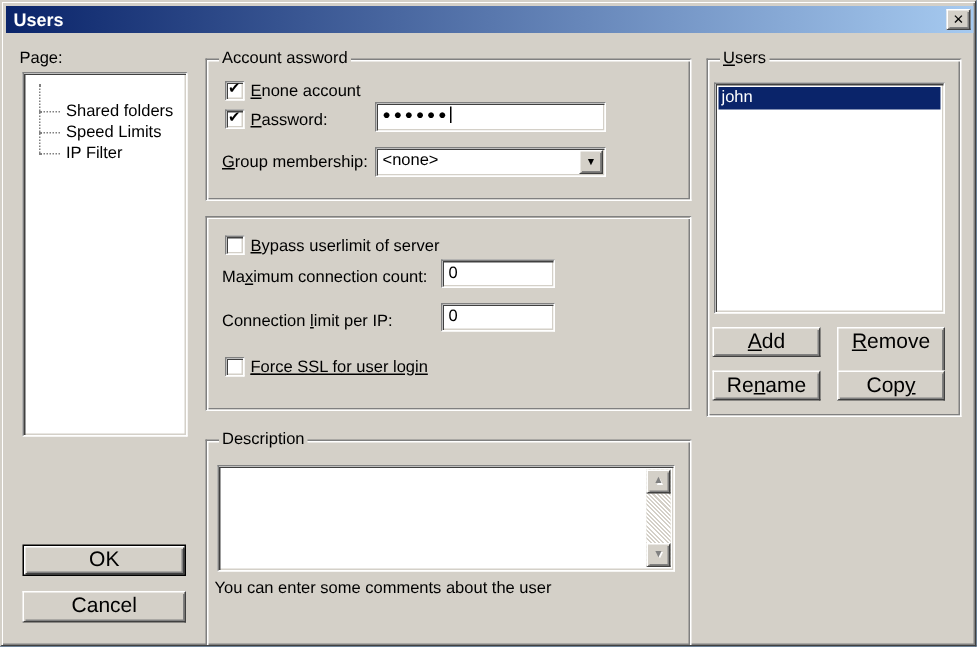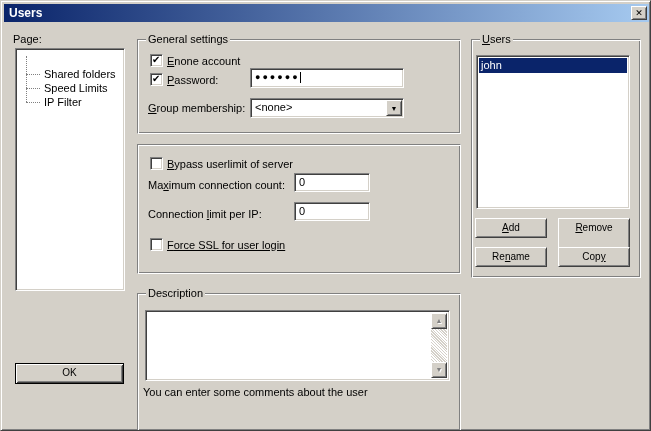--- a/index.html
+++ b/index.html
@@ -29,21 +29,21 @@
   .lbl { position:absolute; line-height:13px; white-space:nowrap; }
   .k { text-decoration:underline; }
   .sunken {
     background:#fff; border:1px solid; border-color:#808080 #fff #fff #808080;
     box-shadow:inset 1px 1px 0 #404040, inset -1px -1px 0 #d4d0c8;
   }
   .btn {
     position:absolute; background:#d4d0c8;
     border:1px solid; border-color:#fff #404040 #404040 #fff;
     box-shadow:inset 1px 1px 0 #d4d0c8, inset -1px -1px 0 #808080;
-    text-align:center; font-size:10px; line-height:17px; cursor:default;
+    text-align:center; font-size:14px; line-height:17px; cursor:default;
     white-space:nowrap;
   }
   .btn.default {
     border:1px solid #000;
     box-shadow:inset 1px 1px 0 #fff, inset -1px -1px 0 #404040,
                inset 2px 2px 0 #d4d0c8, inset -2px -2px 0 #808080;
   }
   .groupbox {
     position:absolute;
     border:1px solid; border-color:#808080 #fff #fff #808080;
@@ -121,21 +121,21 @@
       <span class="tree-stub"></span>
       <span class="tree-label">Speed Limits</span>
     </div>
     <div class="tree-row" style="top:46px;">
       <span class="tree-stub"></span>
       <span class="tree-label">IP Filter</span>
     </div>
   </div>
 
   <div class="groupbox" style="left:136px;top:38px;width:324px;height:95px;">
-    <span class="grouplabel">General settings</span>
+    <span class="grouplabel">Account assword</span>
 
     <div class="checkbox" style="left:12px;top:14px;">
       <span class="check">✔</span>
     </div>
     <div class="lbl" style="left:29px;top:15px;"><span></span><span class="k">E</span><span>none account</span></div>
 
     <div class="checkbox" style="left:12px;top:33px;">
       <span class="check">✔</span>
     </div>
     <div class="lbl" style="left:29px;top:34px;"><span></span><span class="k">P</span><span>assword:</span></div>
@@ -200,14 +200,15 @@
       </div>
     </div>
 
     <div class="btn" style="left:3px;top:178px;width:72px;height:20px;"><span></span><span class="k">A</span><span>dd</span></div>
     <div class="btn" style="left:86px;top:178px;width:72px;height:32px;"><span></span><span class="k">R</span><span>emove</span></div>
     <div class="btn" style="left:3px;top:207px;width:72px;height:20px;"><span>Re</span><span class="k">n</span><span>ame</span></div>
     <div class="btn" style="left:86px;top:207px;width:72px;height:20px;"><span>Cop</span><span class="k">y</span><span></span></div>
   </div>
 
   <div class="btn default" style="left:14px;top:362px;width:109px;height:21px;">OK</div>
+  <div class="btn" style="left:14px;top:393px;width:109px;height:21px;">Cancel</div>
 
 </div>
 
 </body></html>

